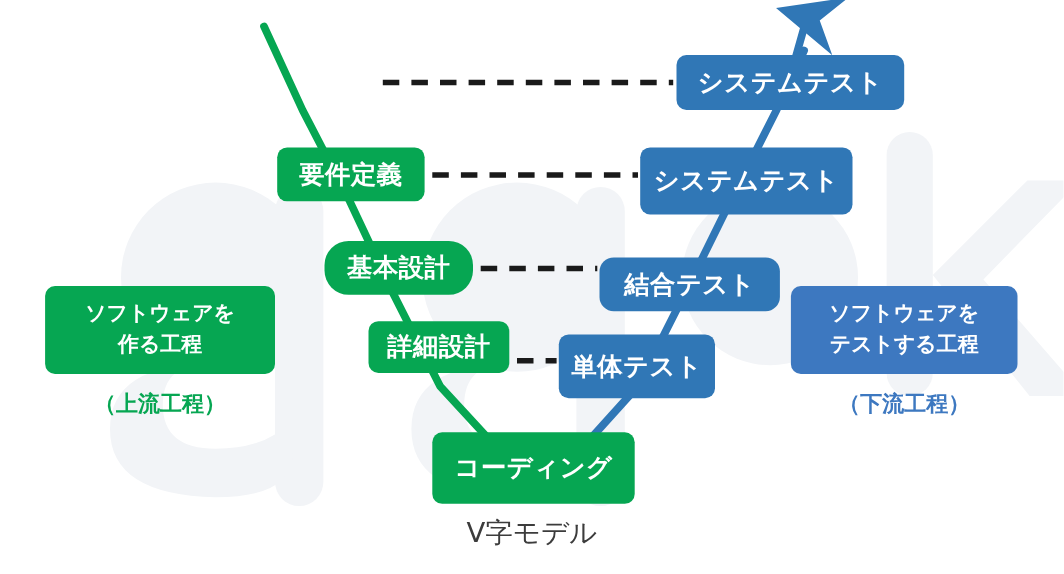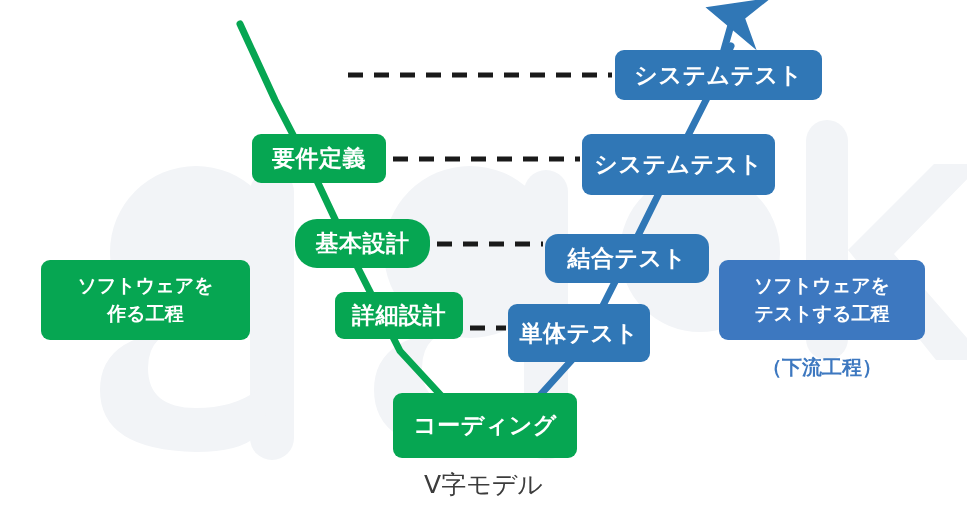--- a/index.html
+++ b/index.html
@@ -149,20 +149,21 @@
     <span>結合テスト</span>
   </div>
   <div class="node blue" style="left:508px; top:304px; width:142px; height:58px;">
     <span>単体テスト</span>
   </div>
 
   <div class="legend green" style="left:41px; top:260px; width:209px; height:80px;">
     <span class="legend-inner">ソフトウェアを
 作る工程</span>
   </div>
+  <div class="legend-caption green" style="left:41px; top:354px; width:209px;">（上流工程）</div>
 
   <div class="legend blue" style="left:719px; top:260px; width:206px; height:80px;">
     <span class="legend-inner">ソフトウェアを
 テストする工程</span>
   </div>
   <div class="legend-caption blue" style="left:719px; top:354px; width:206px;">（下流工程）</div>
 
   <div id="figure-caption">V字モデル</div>
 
 </div>

